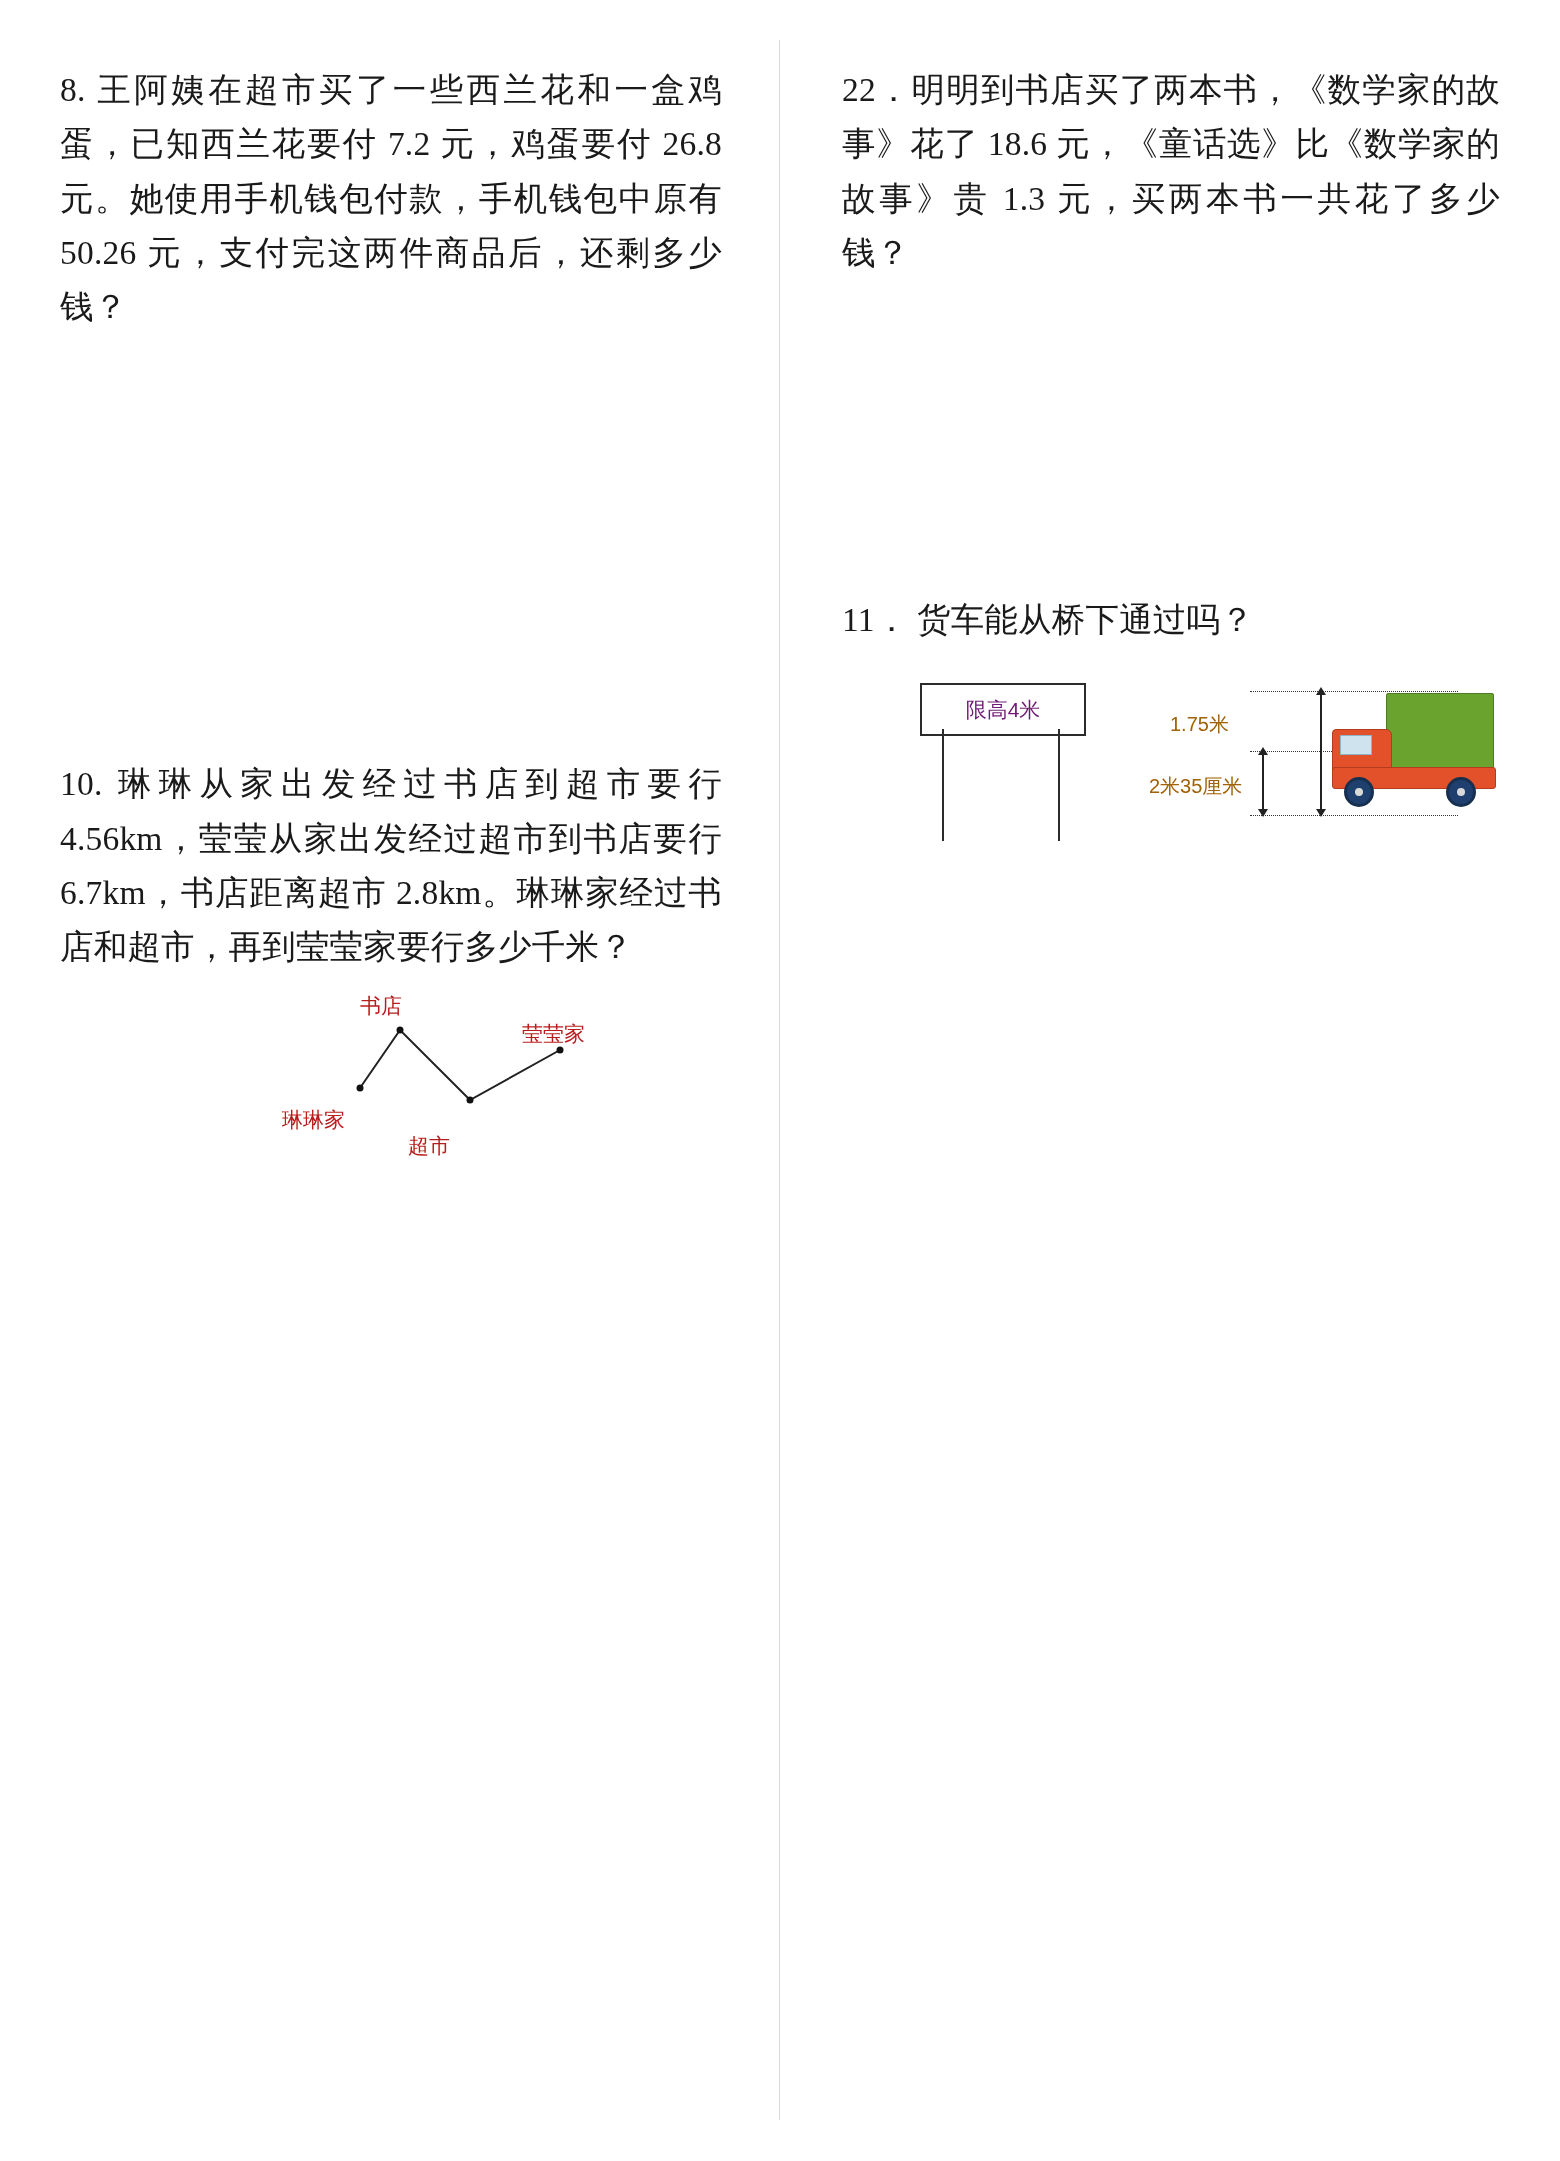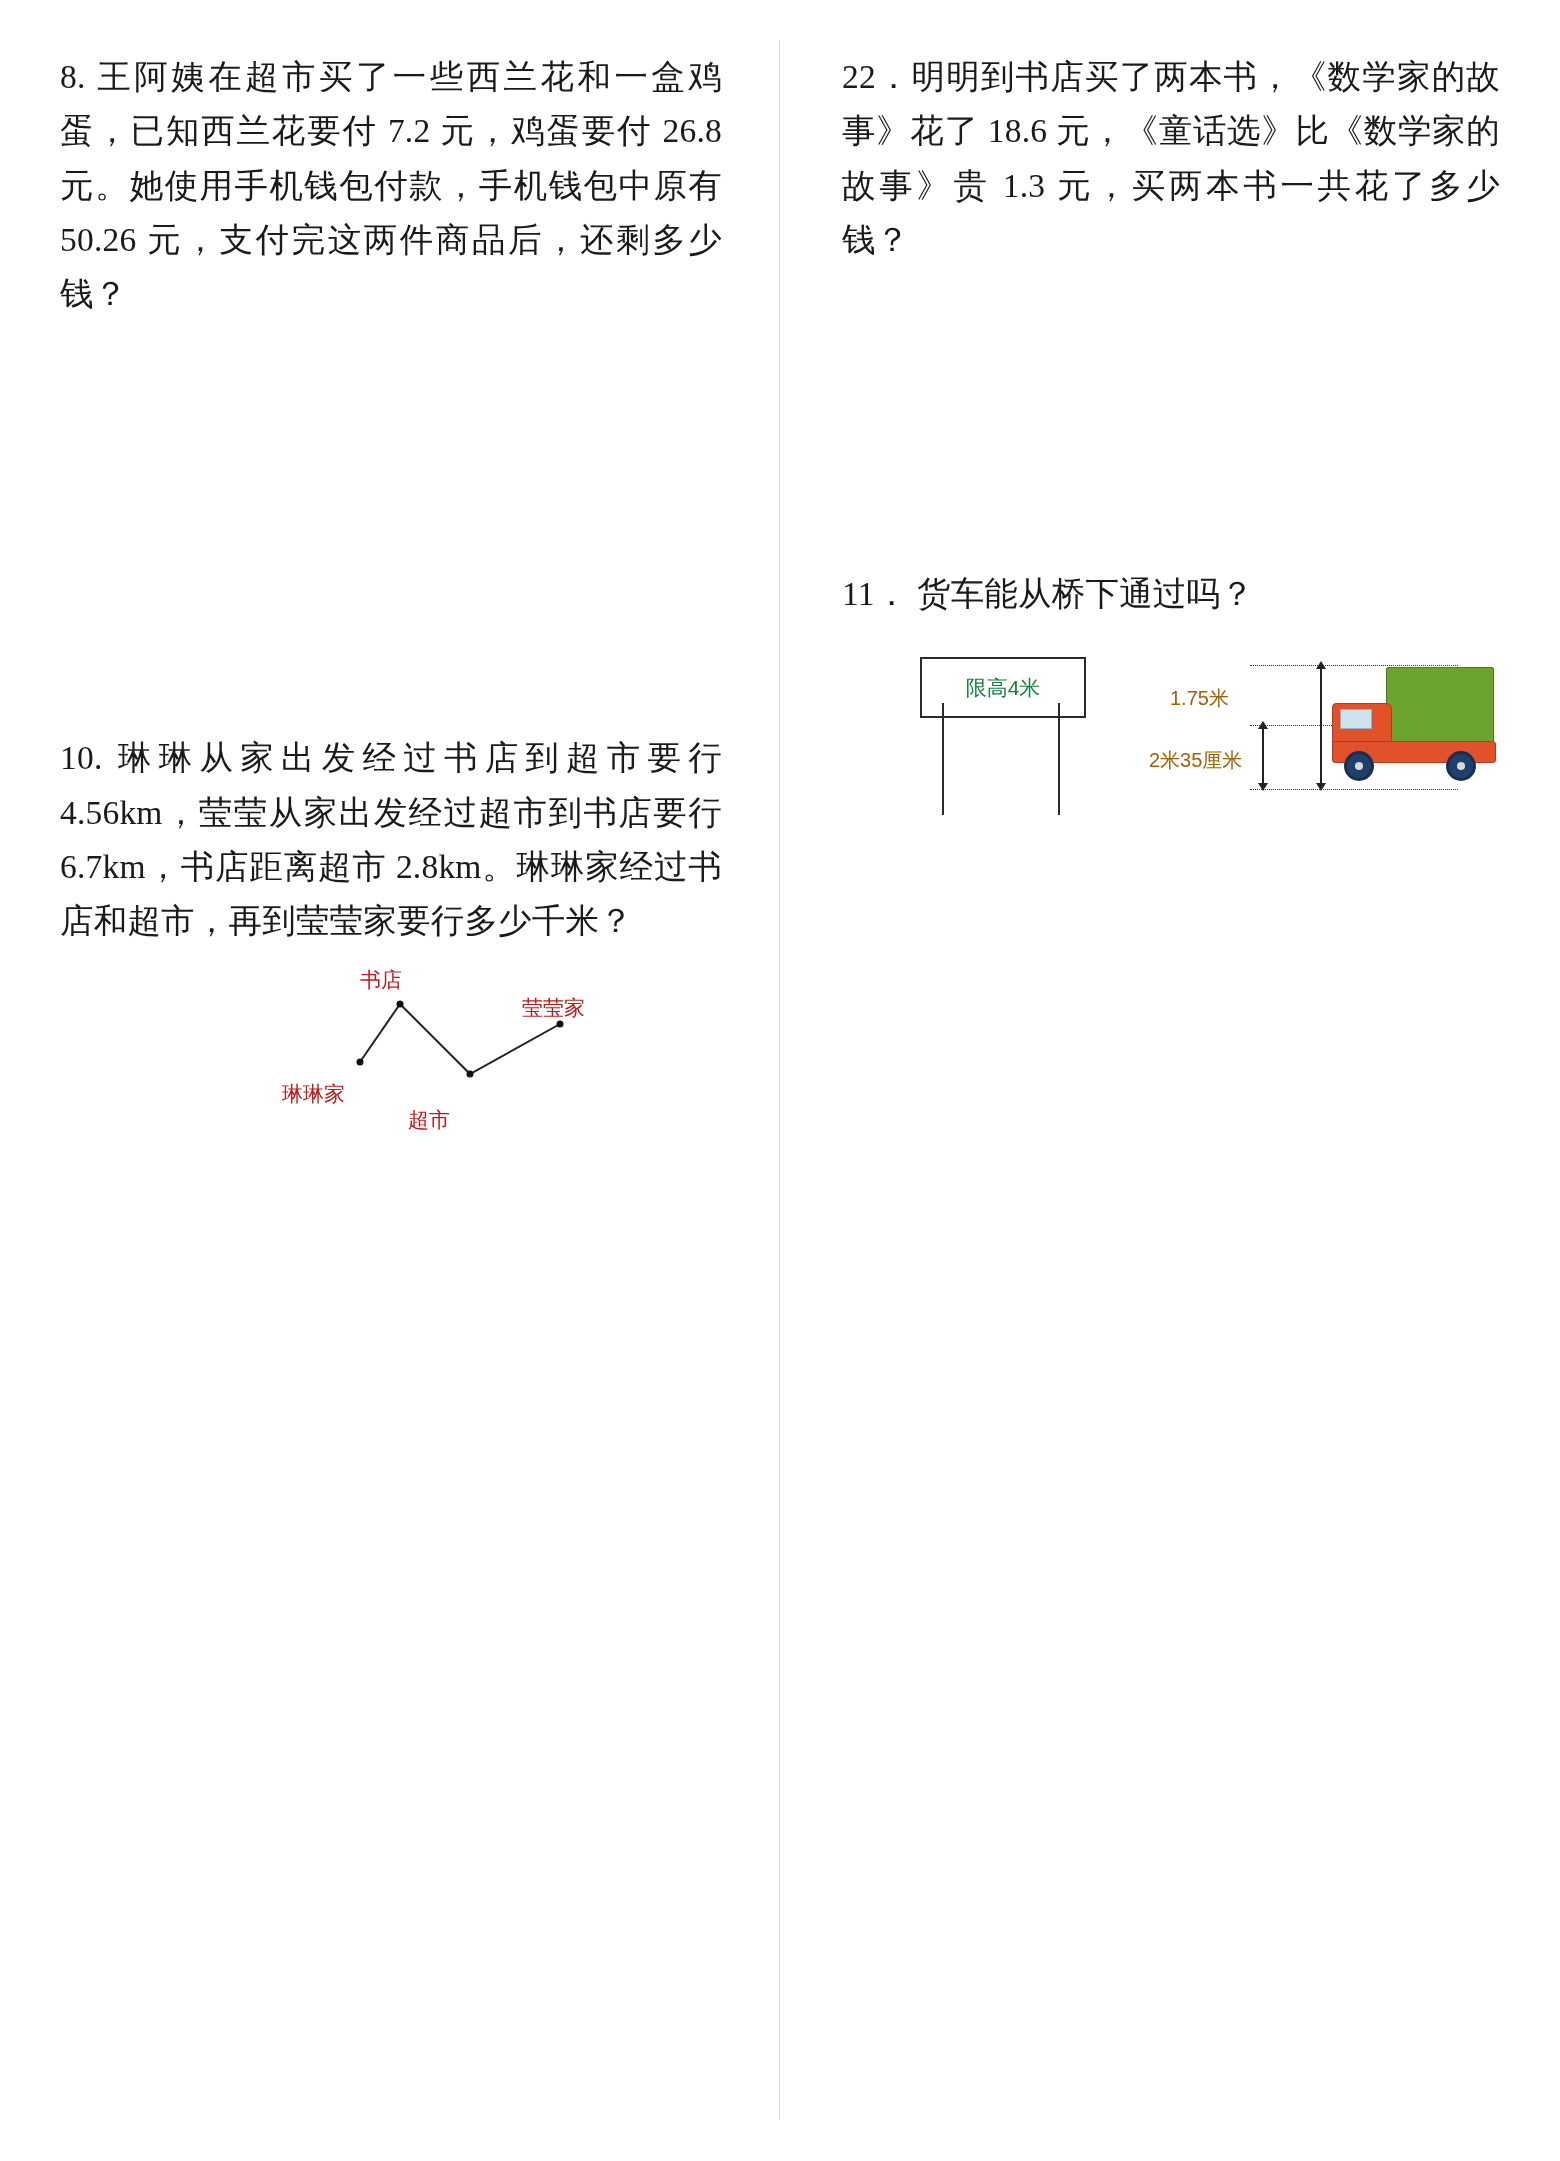--- a/index.html
+++ b/index.html
@@ -46,48 +46,49 @@
     margin-bottom: 10px;
   }
   .ptext {
     font-size: 33.5px;
     line-height: 1.62;
     text-align: justify;
     text-justify: inter-ideograph;
     text-indent: 0;
     letter-spacing: 0.2px;
     white-space: pre-wrap;
+    margin-top: 13px;
   }
 
   
   .gap-lg { height: 200px; }
   .gap-sm { height: 60px; }
   .gap-xl { height: 290px; }
 
   
   .fig-bridge {
     position: relative;
     width: 100%;
     height: 210px;
     margin-top: 18px;
   }
   .sign-box {
     position: absolute;
     left: 78px;
     top: 18px;
     width: 166px;
-    height: 61px;
+    height: 53px;
     border: 2px solid #2b2b2b;
     box-sizing: border-box;
     display: flex;
     align-items: center;
     justify-content: center;
     font-size: 21px;
     font-family: "Liberation Sans", sans-serif;
-    color: #15803d;
+    color: #701a75;
   }
   .sign-post-l, .sign-post-r {
     position: absolute;
     top: 64px;
     width: 2px;
     height: 112px;
     background: #2b2b2b;
   }
   .sign-post-l { left: 100px; }
   .sign-post-r { left: 216px; }

